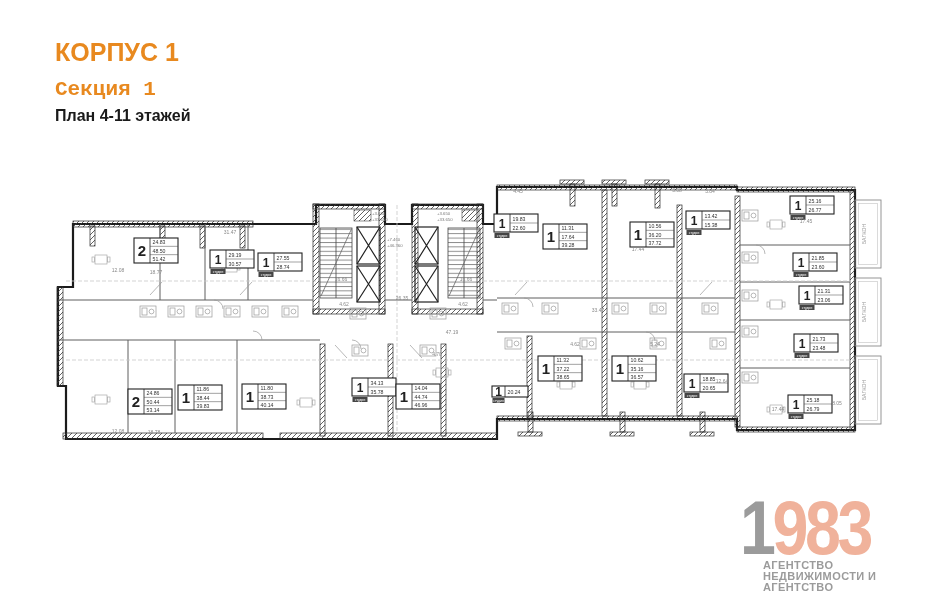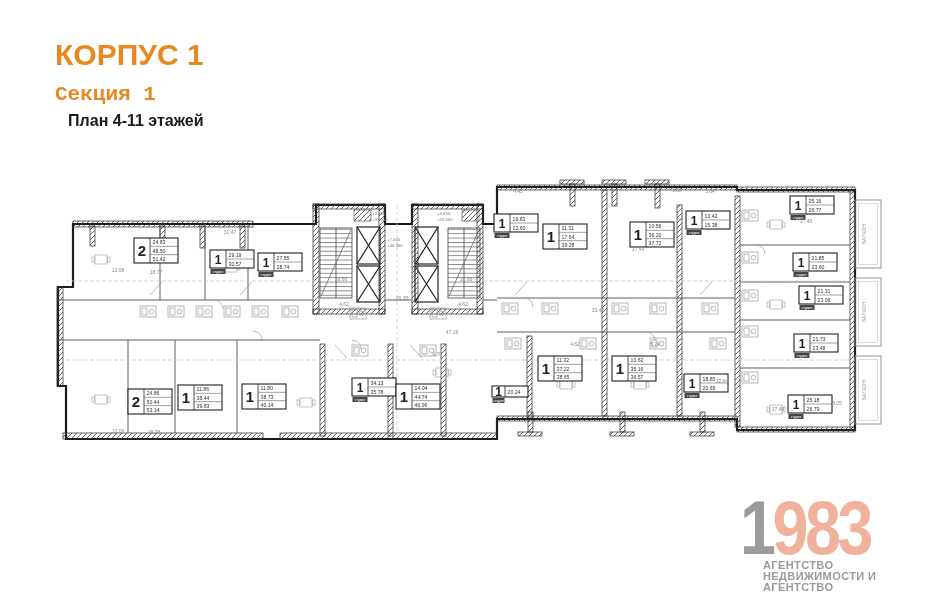--- a/index.html
+++ b/index.html
@@ -1,19 +1,19 @@
 <!DOCTYPE html>
 <html><head>
 <meta charset="utf-8">
 <style>
   html,body{margin:0;padding:0;background:#fff;}
   .page{position:relative;width:941px;height:600px;background:#fff;overflow:hidden;
         font-family:"Liberation Sans","DejaVu Sans",sans-serif;}
   .title-block{position:absolute;left:55px;top:40px;}
-  .t-building{font-size:30px;font-weight:bold;color:#e8891f;line-height:1.0;margin:0 0 14px 0;}
+  .t-building{font-size:25px;font-weight:bold;color:#e8891f;line-height:1.0;margin:0 0 14px 0;}
   .t-section{font-size:21px;font-weight:bold;color:#e8891f;line-height:1.0;margin:0 0 8px 0;font-family:Liberation Mono, monospace;}
   .t-plan{font-size:16px;font-weight:bold;color:#1a1a1a;line-height:1.0;margin:0;text-align:right;}
   .plan-wrap{position:absolute;left:0;top:0;width:941px;height:600px;}
   svg{display:block;}
   svg text{font-family:"Liberation Sans","DejaVu Sans",sans-serif;}
   .logo{position:absolute;left:740px;top:496px;width:180px;}
   .logo-year{font-size:76px;font-weight:bold;line-height:64px;letter-spacing:-4px;
              transform:scaleX(0.85);transform-origin:left top;white-space:nowrap;}
   .logo-year .y1{color:#9b9b9b;}
   .logo-year .y2{color:#f0b29b;}

